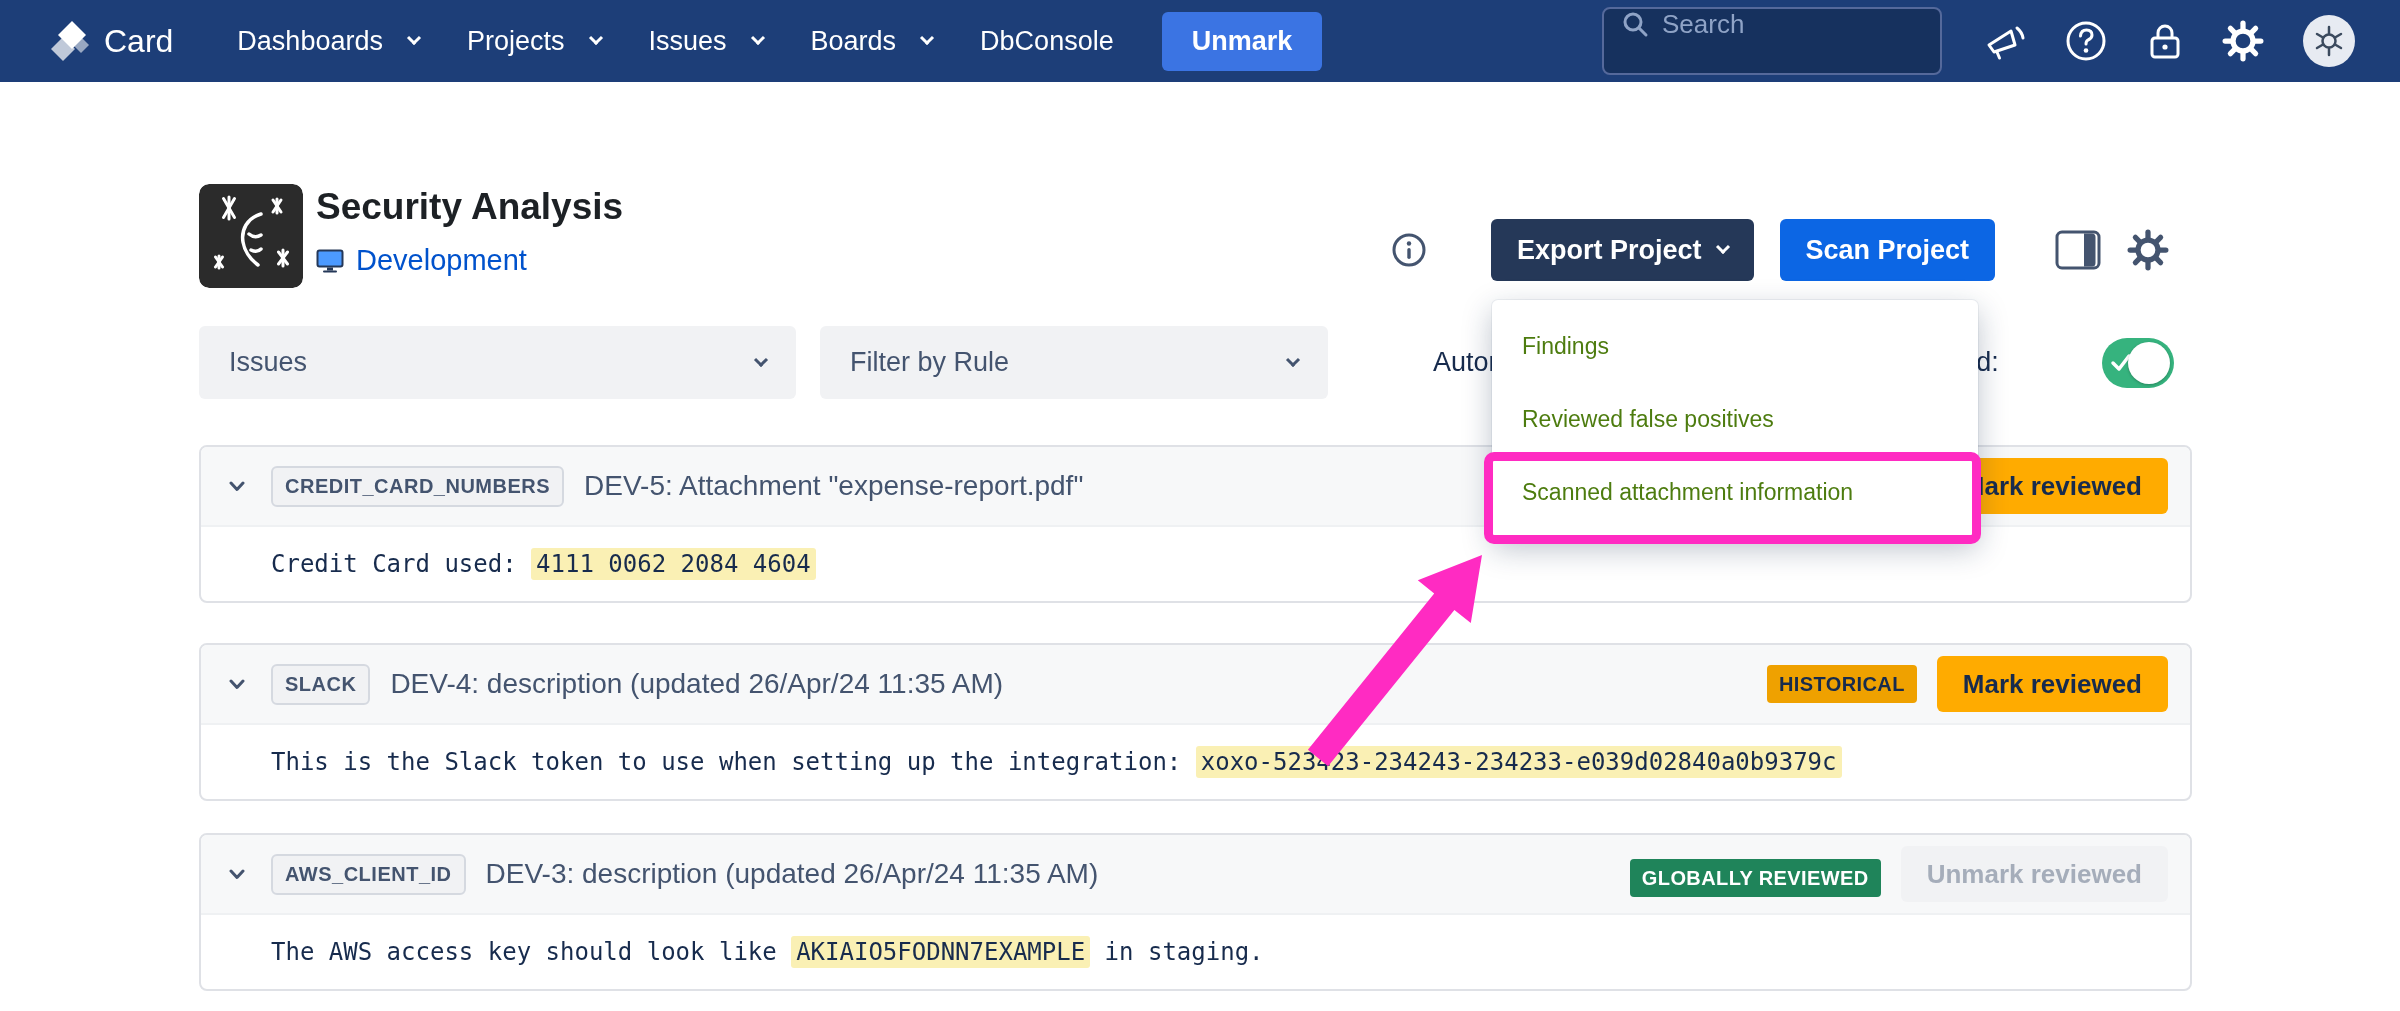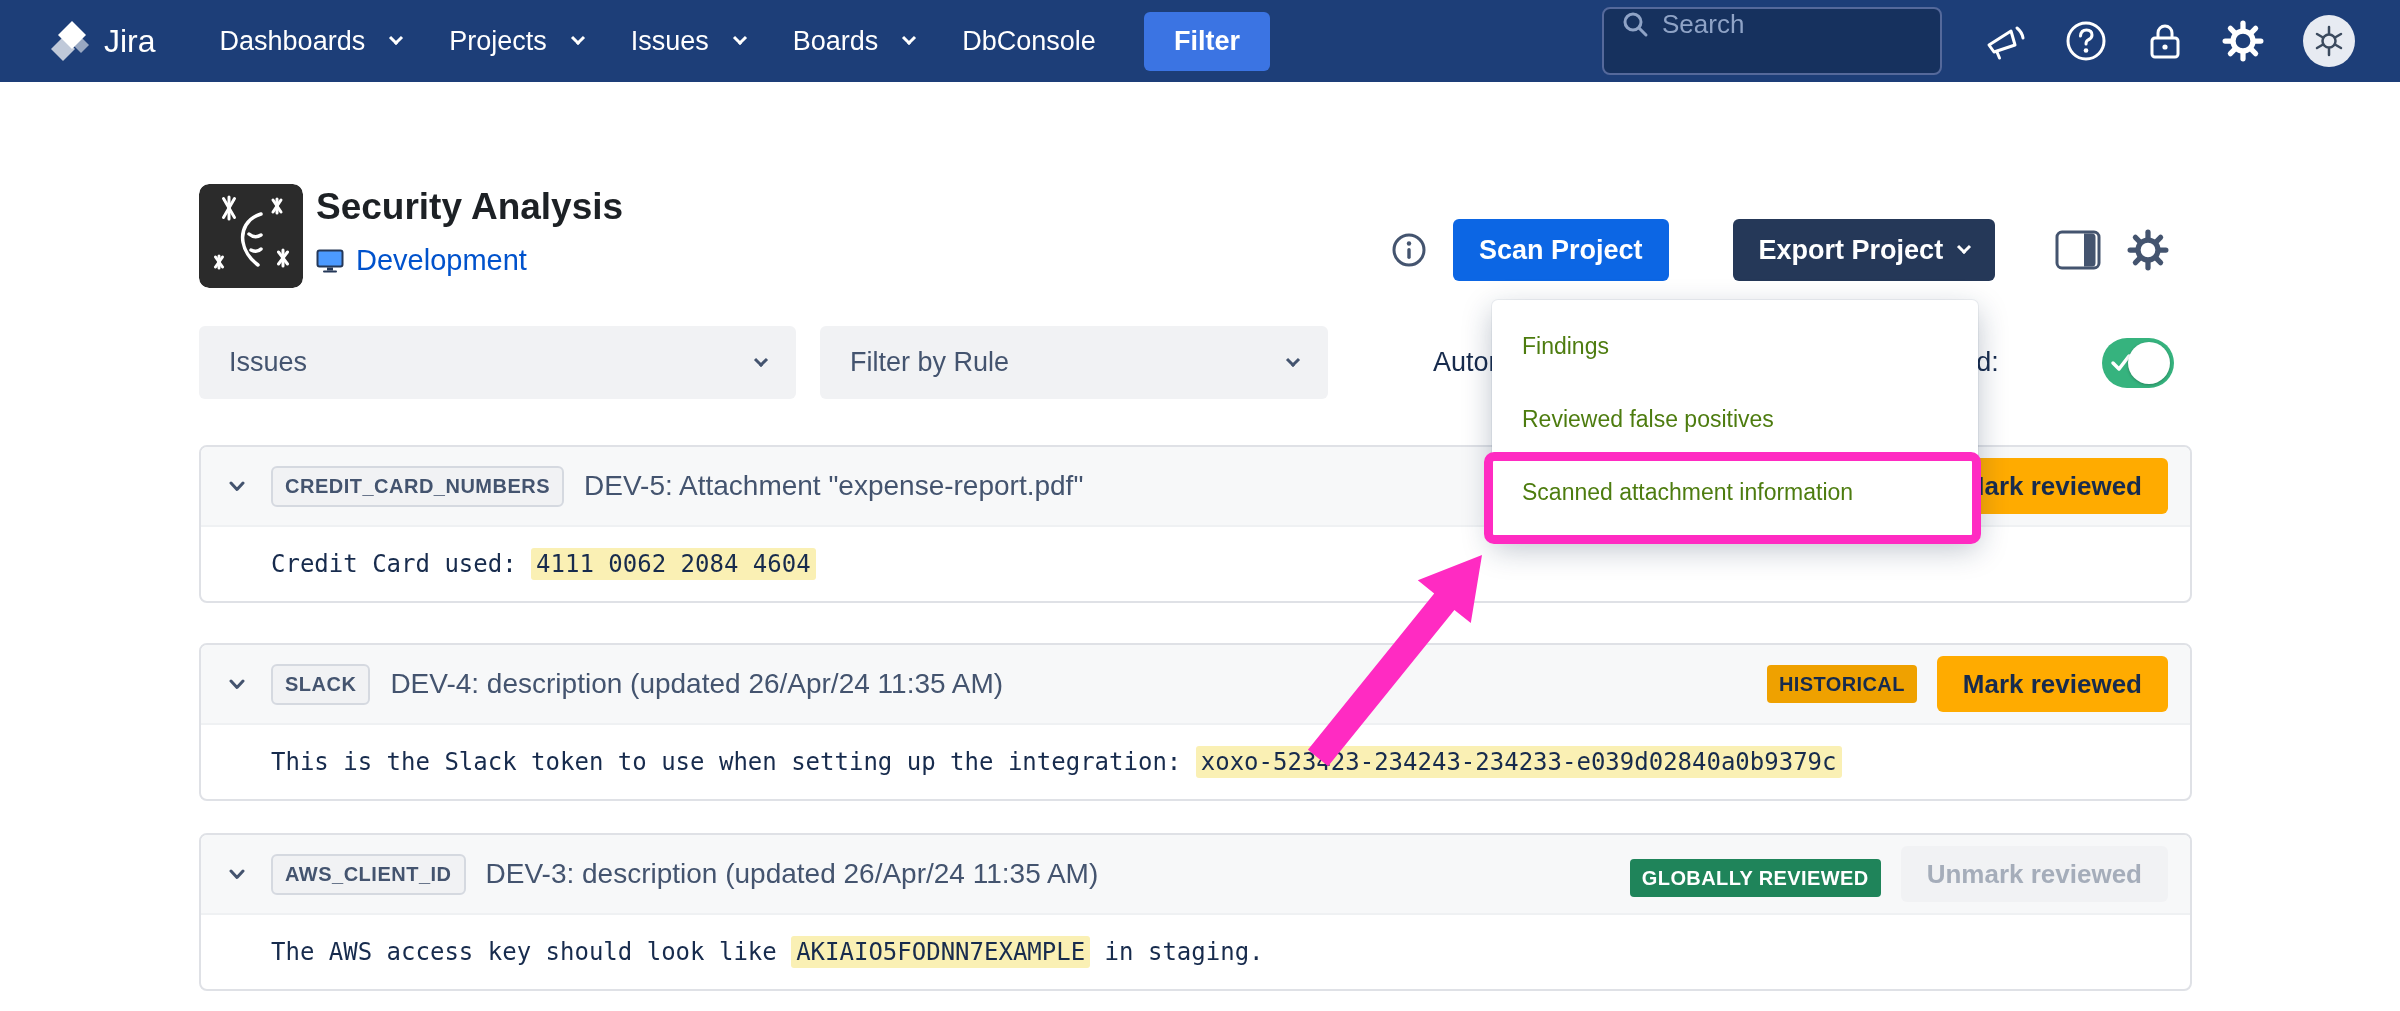--- a/index.html
+++ b/index.html
@@ -103,21 +103,21 @@
 
   <header class="topbar">
     <div class="logo">
       <svg width="44" height="44" viewBox="0 0 44 44">
         <g fill="#fff">
           <path d="M24 2 L38 16 L24 30 L10 16 Z"></path>
           <path d="M15 18 L27 30 L15 42 L3 30 Z" opacity="0.72"></path>
           <path d="M33 18 L41 26 L33 34 L25 26 Z" opacity="0.55"></path>
         </g>
       </svg>
-      <span class="logo-text">Jira</span>
+      <span class="logo-text">Card</span>
     </div>
 
     <nav class="nav">
       <div class="nav-item">
         <span>Dashboards</span>
         <span class="caret"></span>
       </div>
       <div class="nav-item">
         <span>Projects</span>
         <span class="caret"></span>
@@ -128,21 +128,21 @@
       </div>
       <div class="nav-item">
         <span>Boards</span>
         <span class="caret"></span>
       </div>
       <div class="nav-item">
         <span>DbConsole</span>
       </div>
     </nav>
 
-    <button class="create-btn">Filter</button>
+    <button class="create-btn">Unmark</button>
 
     <div class="spacer"></div>
 
     <div class="search-box">
       <svg width="30" height="30" viewBox="0 0 30 30">
         <circle cx="13" cy="13" r="8" fill="none" stroke="#8FA3C6" stroke-width="3"></circle>
         <line x1="19" y1="19" x2="26" y2="26" stroke="#8FA3C6" stroke-width="3" stroke-linecap="round"></line>
       </svg>
       <input type="text" placeholder="Search" style="">
     </div>
@@ -233,26 +233,26 @@
   </div>
 
   <div class="actions">
     <span class="info-icon">
       <svg width="36" height="36" viewBox="0 0 36 36">
         <circle cx="18" cy="18" r="15" fill="none" stroke="#44546F" stroke-width="3"></circle>
         <circle cx="18" cy="11.5" r="2.2" fill="#44546F"></circle>
         <rect x="16.3" y="16" width="3.4" height="11" rx="1.7" fill="#44546F"></rect>
       </svg>
     </span>
-    <button class="btn btn-scan">
-      <span>Scan Project</span>
-    </button>
     <button class="btn btn-export">
       <span>Export Project</span>
       <span class="caret"></span>
+    </button>
+    <button class="btn btn-scan">
+      <span>Scan Project</span>
     </button>
     <button class="icon-btn layout">
       <svg width="46" height="40" viewBox="0 0 46 40">
         <rect x="2" y="2" width="42" height="36" rx="5" fill="none" stroke="#44546F" stroke-width="3"></rect>
         <path d="M29 3.5 h8 a3.5 3.5 0 0 1 3.5 3.5 v26 a3.5 3.5 0 0 1 -3.5 3.5 h-8 z" fill="#44546F"></path>
       </svg>
     </button>
     <button class="icon-btn settings">
       <svg width="42" height="42" viewBox="0 0 40 40">
         <g stroke="#44546F" stroke-width="5" stroke-linecap="round">

